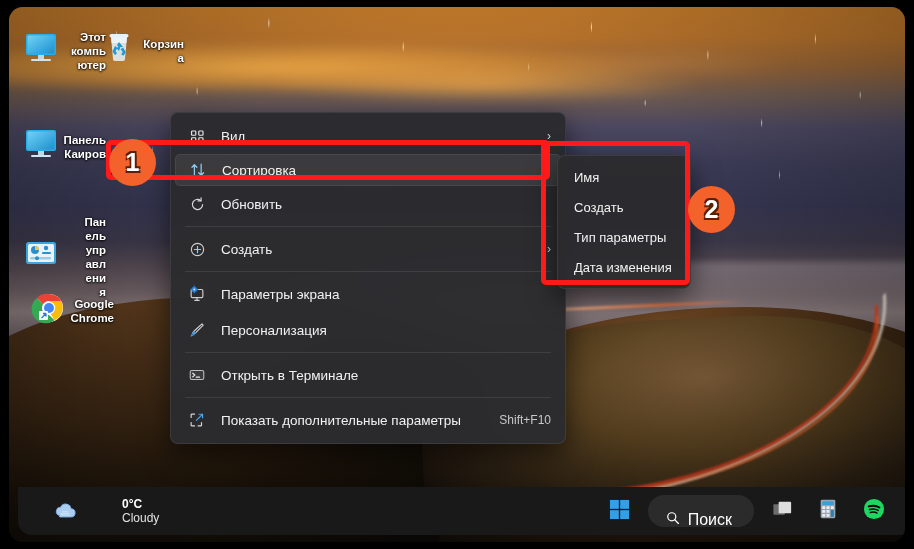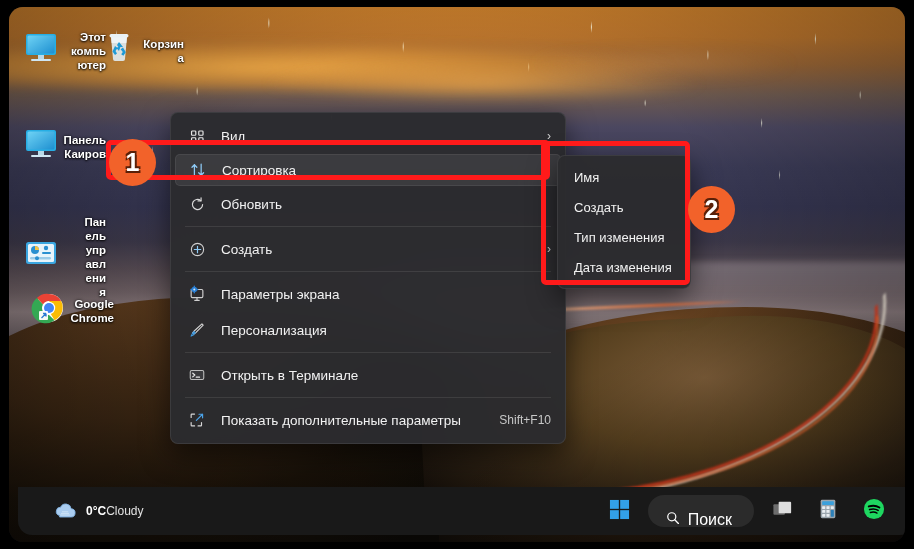--- a/index.html
+++ b/index.html
@@ -245,21 +245,21 @@
     background: #191919;
     border-radius: 0 0 14px 14px;
     display: flex; align-items: center;
     justify-content: space-between;
   }
   #weather-widget {
     display: flex; align-items: center;
     margin-left: 26px; padding: 3px 8px; border-radius: 5px;
   }
   #weather-widget .wi { width: 26px; height: 26px; margin-right: 8px; }
-  .wtext { display:flex; line-height: 14px; }
+  .wtext { display:flex; flex-direction: column; line-height: 14px; margin-left: 36px; }
   .wtemp { color: #ffffff; font-size: 12px; font-weight: bold; }
   .wdesc { color: #e2e2e2; font-size: 12px; }
 
   #tray-center {
     display: flex; align-items: center; gap: 10px;
     margin-right: 22px;
   }
   .tb-btn {
     width: 36px; height: 36px;
     display: flex; align-items: center; justify-content: center;
@@ -477,21 +477,21 @@
     </div>
 
     <div id="sub-menu">
       <div class="smi">
         <span>Имя</span>
       </div>
       <div class="smi">
         <span>Создать</span>
       </div>
       <div class="smi">
-        <span>Тип изменения</span>
+        <span>Тип параметры</span>
       </div>
       <div class="smi">
         <span>Дата изменения</span>
       </div>
     </div>
 
     <div id="taskbar">
 
       <div id="weather-widget">
         <span class="wi">

